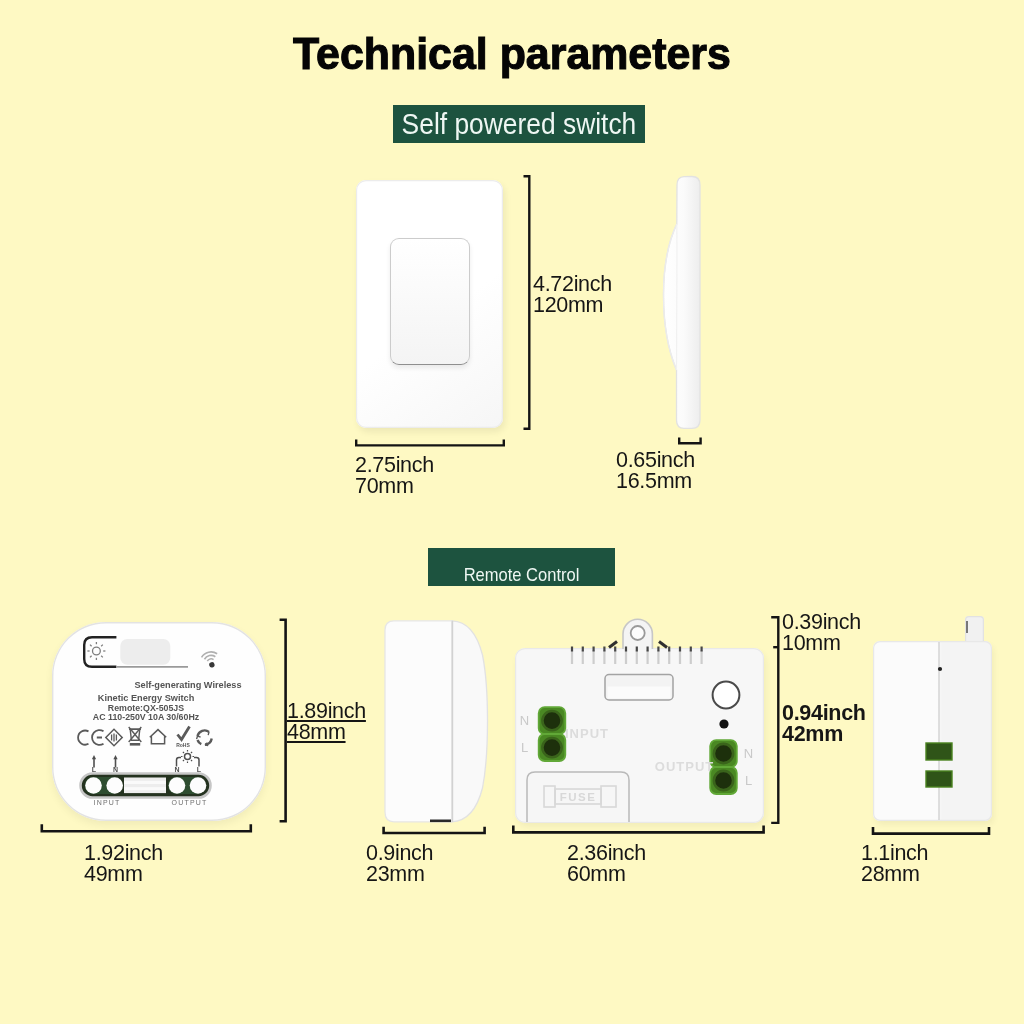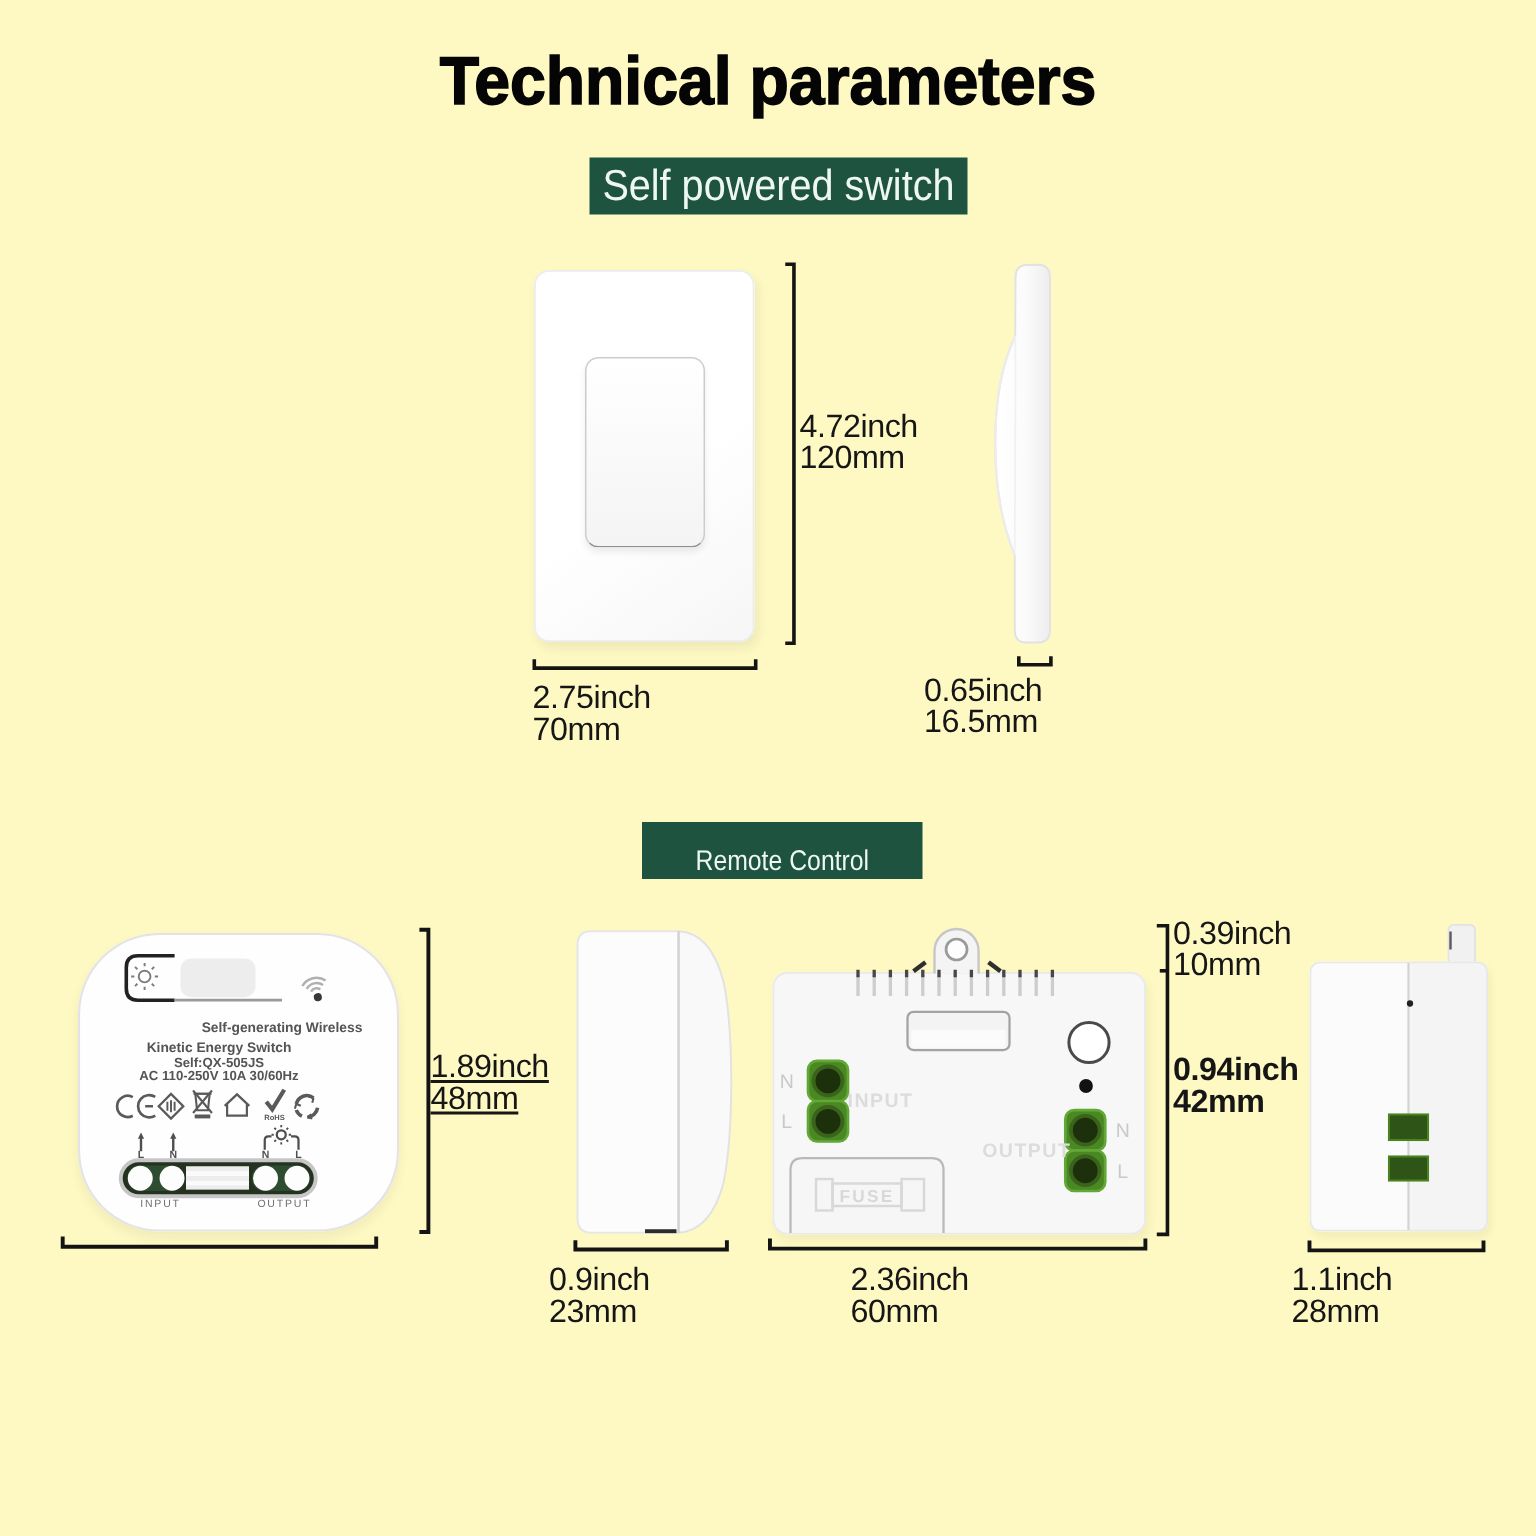--- a/index.html
+++ b/index.html
@@ -73,20 +73,21 @@
       <line x1="773.2" y1="647.2" x2="778.3" y2="647.2"></line>
     </g>
 
     <path d="M873 827 V833.6 H989 V827" stroke="#141414" stroke-width="2.6"></path>
   </svg>
 
   <div class="dimL" style="left:533px;top:274px;">4.72inch<br>120mm</div>
   <div class="dim" style="left:355px;top:455px;width:140px;">2.75inch<br>70mm</div>
   <div class="dim" style="left:616px;top:450px;width:140px;">0.65inch<br>16.5mm</div>
   <div class="dimL" style="left:287px;top:701px;text-decoration:underline;">1.89inch<br>48mm</div>
+  <div class="dim" style="left:84px; top:843px;width:140px;">1.92inch<br>49mm</div>
   <div class="dim" style="left:366px;top:843px;width:140px;">0.9inch<br>23mm</div>
   <div class="dim" style="left:567px;top:843px;width:140px;">2.36inch<br>60mm</div>
   <div class="dim" style="left:861px;top:843px;width:140px;">1.1inch<br>28mm</div>
   <div class="dimL" style="left:782px;top:612px;">0.39inch<br>10mm</div>
   <div class="dimL" style="left:782px;top:703px;font-weight:bold;">0.94inch<br>42mm</div>
 
   <div class="abs" style="left:52px;top:622px;width:214px;height:199px;border-radius:54px;
        background:#fefefe;box-shadow:0 0 0 1.4px #e3e3e3 inset, 0 4px 8px rgba(0,0,0,0.06);"></div>
   <svg class="abs" style="left:52px;top:622px;" width="214" height="199" viewBox="0 0 214 199">
 
@@ -192,21 +193,21 @@
     <circle cx="41.5" cy="163.5" r="8.3" fill="#fdfdfd"></circle>
     <circle cx="62.7" cy="163.5" r="8.3" fill="#fdfdfd"></circle>
     <circle cx="125" cy="163.5" r="8.3" fill="#fdfdfd"></circle>
     <circle cx="146" cy="163.5" r="8.3" fill="#fdfdfd"></circle>
     <text x="55" y="182.5" font-size="7" fill="#6f6f6f" letter-spacing="1.2" text-anchor="middle" font-family="Liberation Sans,sans-serif">INPUT</text>
     <text x="137.6" y="182.5" font-size="7" fill="#6f6f6f" letter-spacing="1.2" text-anchor="middle" font-family="Liberation Sans,sans-serif">OUTPUT</text>
   </svg>
 
   <div class="abs" style="left:52px;top:678.5px;width:188px;text-align:center;color:#545454;font-weight:bold;font-size:9.2px;line-height:13px;margin-left:42px;">Self-generating Wireless</div>
   <div class="abs" style="left:52px;top:691.5px;width:188px;text-align:center;color:#545454;font-weight:bold;font-size:9.2px;line-height:13px;">Kinetic Energy Switch</div>
-  <div class="abs" style="left:52px;top:702.5px;width:188px;text-align:center;color:#545454;font-weight:bold;font-size:8.8px;line-height:10px;">Self:QX-505JS</div>
+  <div class="abs" style="left:52px;top:702.5px;width:188px;text-align:center;color:#545454;font-weight:bold;font-size:8.8px;line-height:10px;">Remote:QX-505JS</div>
   <div class="abs" style="left:52px;top:712px;width:188px;text-align:center;color:#545454;font-weight:bold;font-size:8.8px;line-height:10px;">AC 110-250V 10A 30/60Hz</div>
 
   <div class="abs" style="left:515px;top:648px;width:249px;height:175px;border-radius:10px;
        background:#f7f7f7;box-shadow:0 0 0 1.2px #e9e9e9 inset, 2px 4px 7px rgba(0,0,0,0.05);"></div>
   <svg class="abs" style="left:500px;top:600px;" width="300" height="240" viewBox="0 0 300 240">
 
     <path d="M123 49 L123 34 A14.7 14.7 0 0 1 152.4 34 L152.4 49" fill="#f4f4f4" stroke="#c7c7c7" stroke-width="1.6"></path>
     <circle cx="137.7" cy="33" r="7" fill="#fdfdfd" stroke="#9a9a9a" stroke-width="1.8"></circle>
     <path d="M109 47.5 L117 41.5" stroke="#2f2f2f" stroke-width="3"></path>
     <path d="M167 47.5 L159 41.5" stroke="#2f2f2f" stroke-width="3"></path>

